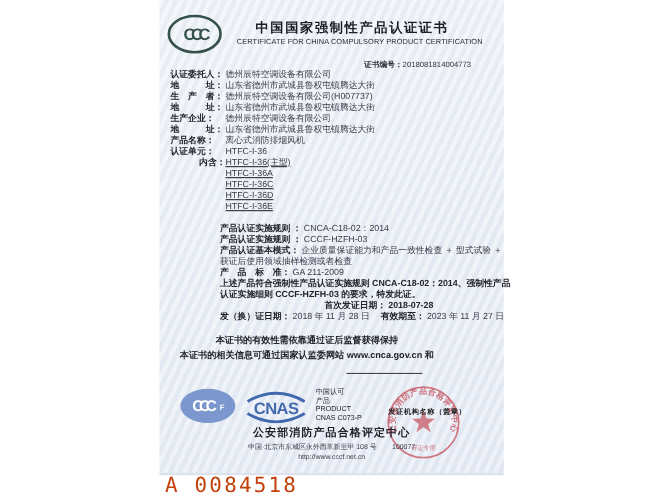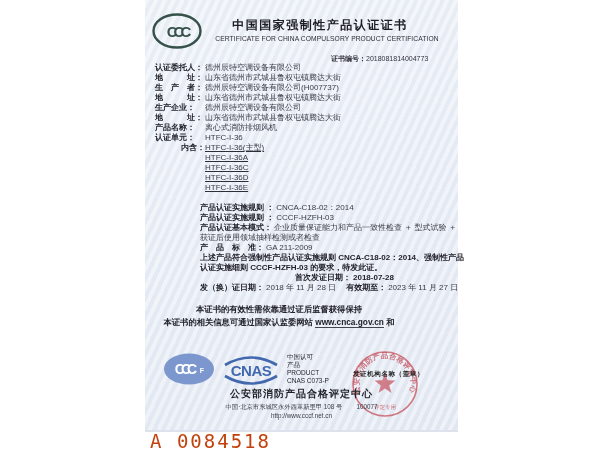--- a/index.html
+++ b/index.html
@@ -26,21 +26,21 @@
   .mlbl{display:inline-block;width:50px;text-align:right;font-weight:bold;color:#22222b;}
   .mitem{padding-left:50px;color:#3a3a46;}
   .body2{position:absolute;left:10px;top:203px;font-size:8px;line-height:10px;white-space:nowrap;margin-left:45px;}
   .rlbl{font-weight:bold;color:#22222b;margin-right:2px;}
   .bold{font-weight:bold;color:#22222b;}
   .indent{padding-left:95px;}
   .gap{display:inline-block;width:10px;}
   
   .notices{position:absolute;left:0;width:268px;top:303px;text-align:center;
            font-size:8.3px;font-weight:bold;line-height:13px;color:#22222b;white-space:nowrap;}
-  .url{font-weight:bold;border-bottom:1px solid #44444c;padding-bottom:0;}
+  .url{font-weight:bold;border-bottom:1px solid #44444c;padding-bottom:12px;}
   
   .cccf-logo{position:absolute;left:18px;top:352px;}
   .cnas-logo{position:absolute;left:76px;top:355px;}
   .accred{position:absolute;left:142px;top:353px;font-size:6.5px;line-height:8px;color:#26262e;white-space:nowrap;}
   .seal{position:absolute;left:204px;top:347px;}
   .seal-overlay{position:absolute;left:208px;top:370px;font-size:6.5px;font-weight:600;
                 letter-spacing:0.6px;color:#222;white-space:nowrap;}
   
   .issuer{position:absolute;left:0;width:313px;top:388px;text-align:center;white-space:nowrap;}
   .issuer-name{font-size:10px;font-weight:bold;letter-spacing:1px;color:#1f1f27;line-height:12px;}

